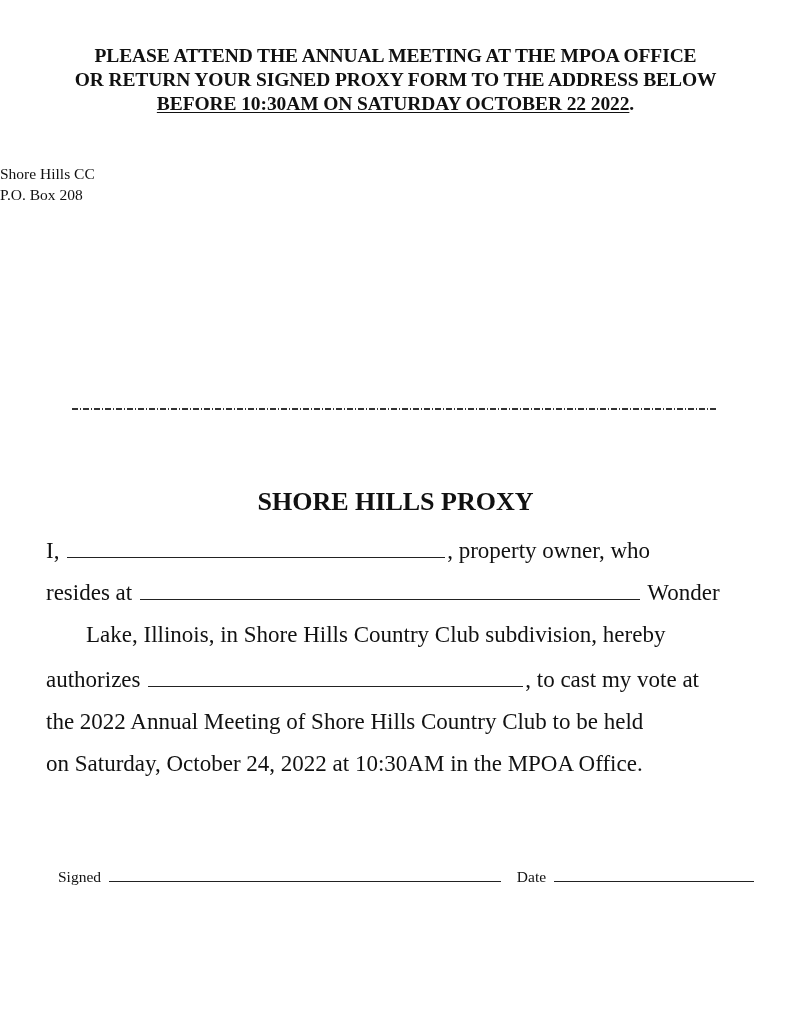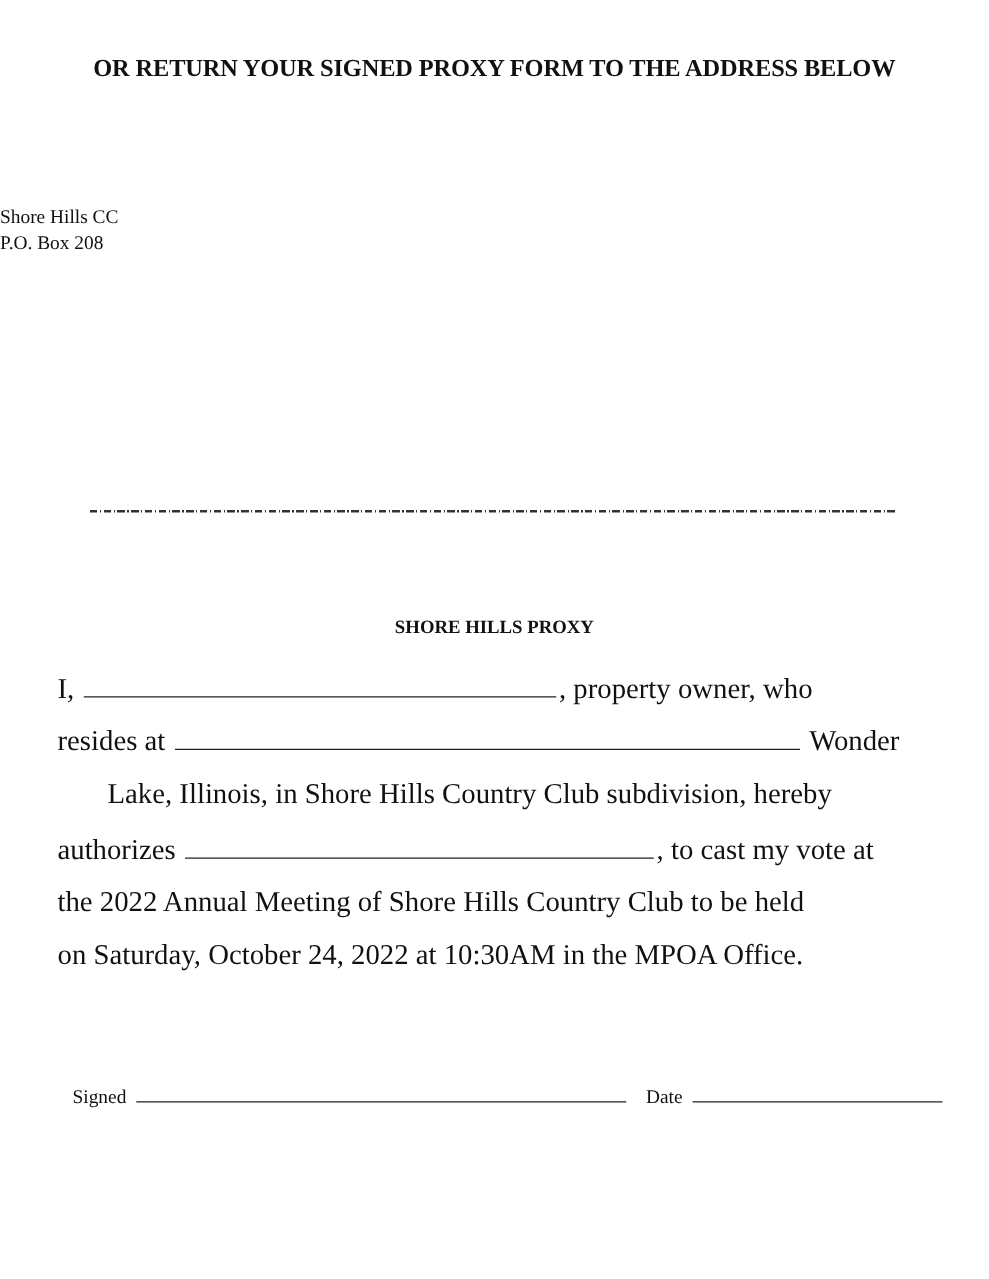--- a/index.html
+++ b/index.html
@@ -49,21 +49,21 @@
       background-image: repeating-linear-gradient(to right, #333 0px, #333 6px, transparent 6px, transparent 8px, #333 8px, #333 9px, transparent 9px, transparent 11px);
     }
 
     .proxy-title {
       position: absolute;
       top: 490px;
       left: 0;
       width: 791px;
       text-align: center;
       font-weight: bold;
-      font-size: 15px;
+      font-size: 26px;
       line-height: 24px;
     }
 
     .body-text {
       position: absolute;
       left: 46px;
       width: 710px;
       font-size: 23px;
       line-height: 30px;
       white-space: nowrap;
@@ -95,21 +95,23 @@
       display: inline-block;
       border-bottom: 1.3px solid #222;
       height: 15px;
       vertical-align: baseline;
     }
   </style>
 </head>
 <body>
 
 <div class="header">
+  <span class="line">PLEASE ATTEND THE ANNUAL MEETING AT THE MPOA OFFICE</span>
   <span class="line">OR RETURN YOUR SIGNED PROXY FORM TO THE ADDRESS BELOW</span>
+  <span class="line"><span class="underline">BEFORE 10:30AM ON SATURDAY OCTOBER 22 2022</span><span>.</span></span>
 </div>
 
 <div class="address">
   <span class="line">Shore Hills CC</span>
   <span class="line">P.O. Box 208</span>
 </div>
 
 <div class="cut-line"></div>
 
 <div class="proxy-title">SHORE HILLS PROXY</div>

